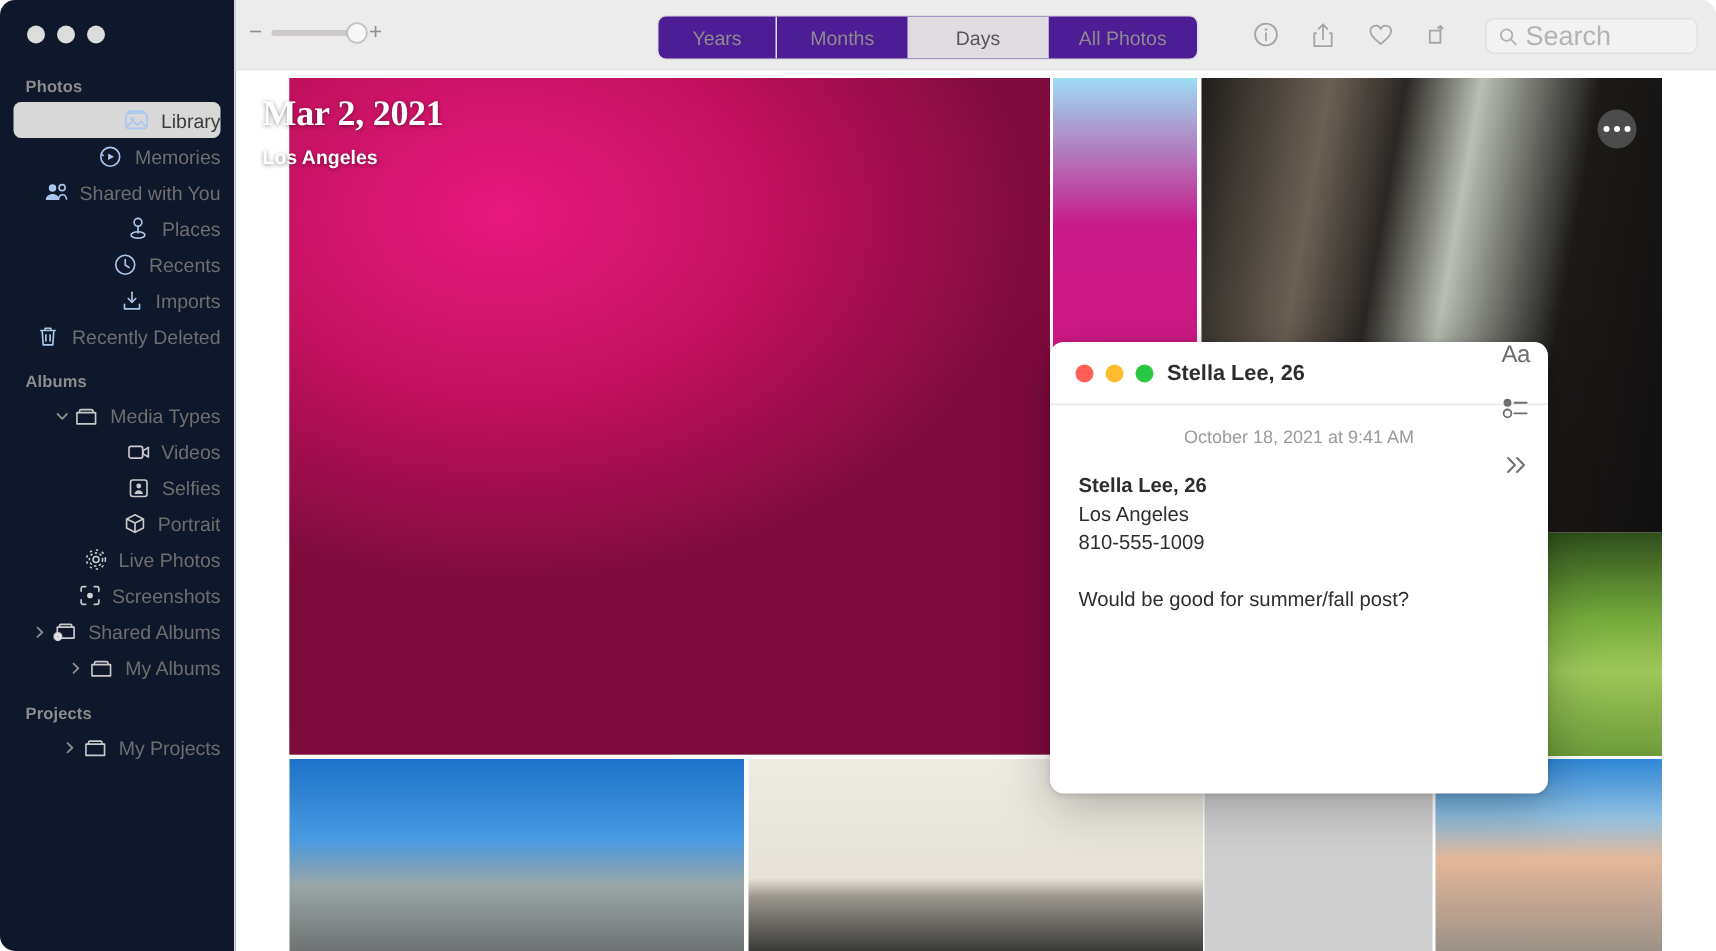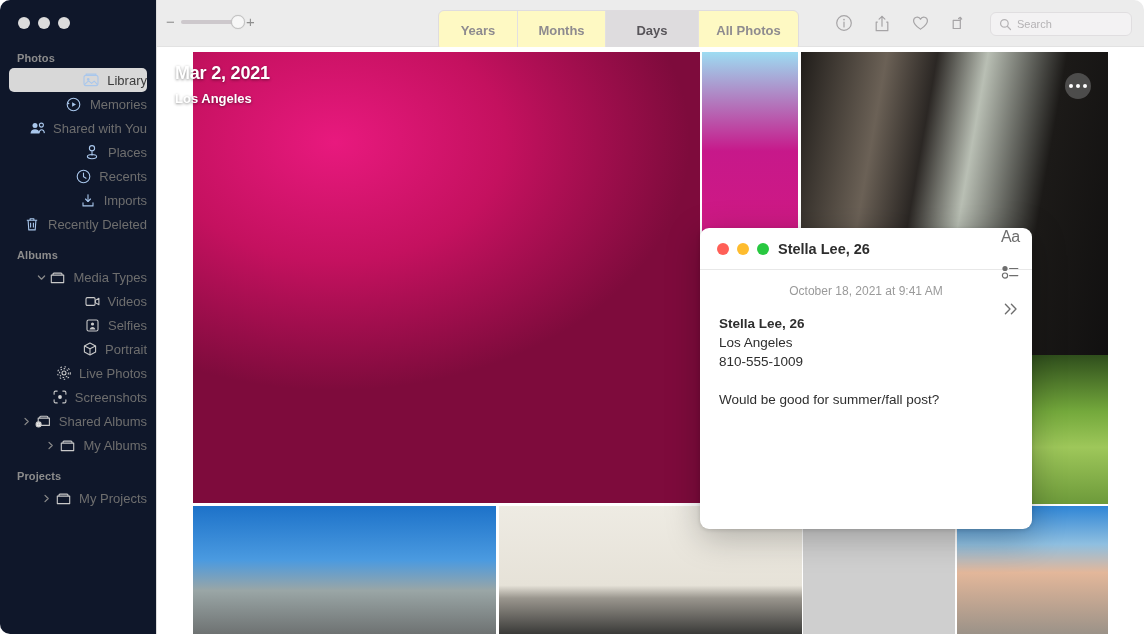--- a/index.html
+++ b/index.html
@@ -84,23 +84,23 @@
   .zknob {
     position:absolute; right:-6px; top:-5px;
     width:14px; height:14px; border-radius:50%;
     background:#f7f7f7; border:1px solid #c2c2c2;
     box-shadow:0 0 1px rgba(0,0,0,.18);
   }
 
   
   .segctl {
     position:absolute; left:281px; top:10px;
-    display:flex; height:41px;
+    display:flex; height:30px;
     border:1px solid #dfdcdf; border-radius:6px;
-    background:#fef9c3; overflow:hidden;font-weight:bold;
+    background:#4c1d95; overflow:hidden;
   }
   .seg {
     display:flex; align-items:center; justify-content:center;
     font-size:13px; color:#8e8b8f;
     border-right:1px solid #e2dfe2;
     background:transparent;
   }
   .seg:last-child { border-right:none; }
   .seg.active { background:#dedcde; color:#58555a; }
 
@@ -114,37 +114,37 @@
     display:flex; align-items:center; justify-content:center;
     color:#a6a4a6;
   }
   .searchfield {
     position:absolute; left:833px; top:12px;
     width:142px; height:24px;
     border:1px solid #e0dee0; border-radius:6px;
     background:#f3f2f3;
     display:flex; align-items:center; padding-left:8px; gap:5px;
   }
-  .searchfield .sph { font-size:11px; color:#b4b2b4; }
+  .searchfield .sph { font-size:18px; color:#b4b2b4; }
 
   
   #content {
     position:absolute; left:158px; top:47px;
     width:986px; height:587px;
     background:#ffffff; overflow:hidden;
   }
   .photo { position:absolute; overflow:hidden; background:#cfcfcf; }
 
   .daylabel {
     position:absolute; left:17px; top:16px;
     color:#ffffff; z-index:3;
     text-shadow:0 1px 3px rgba(0,0,0,.45);
     pointer-events:none;
   }
-  .daylabel .d1 { font-size:18px; font-weight:bold; letter-spacing:-.2px; }
+  .daylabel .d1 { font-size:24px; font-weight:bold; letter-spacing:-.2px;font-family:Liberation Serif, serif; }
   .daylabel .d2 { font-size:13px; font-weight:bold; margin-top:7px; }
 
   .morebtn {
     position:absolute; width:26px; height:26px; border-radius:50%;
     background:rgba(108,108,108,.62);
     display:flex; align-items:center; justify-content:center; gap:3px;
     z-index:4;
   }
   .morebtn i { width:4px; height:4px; border-radius:50%; background:#fff; display:block; }
 

